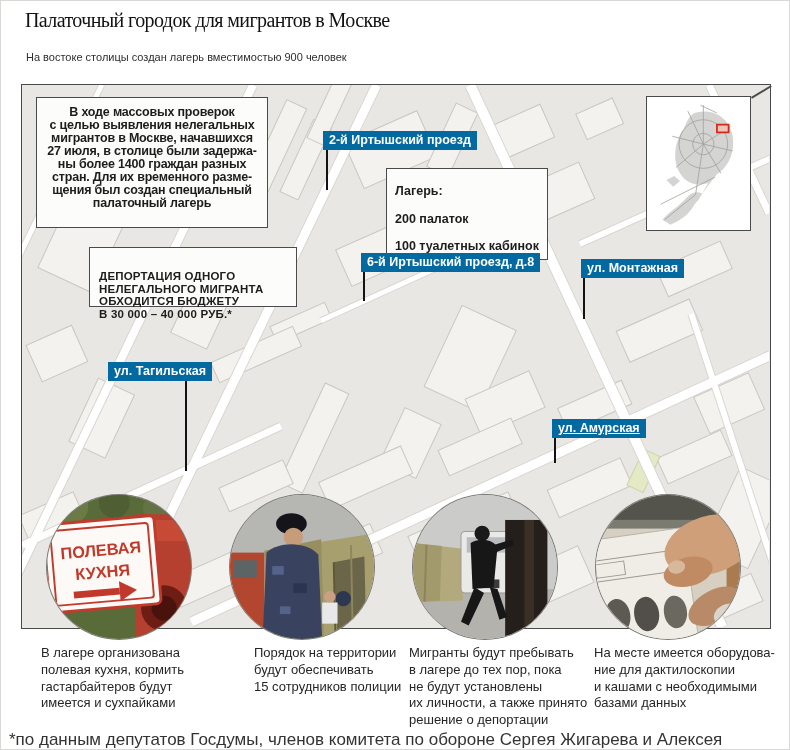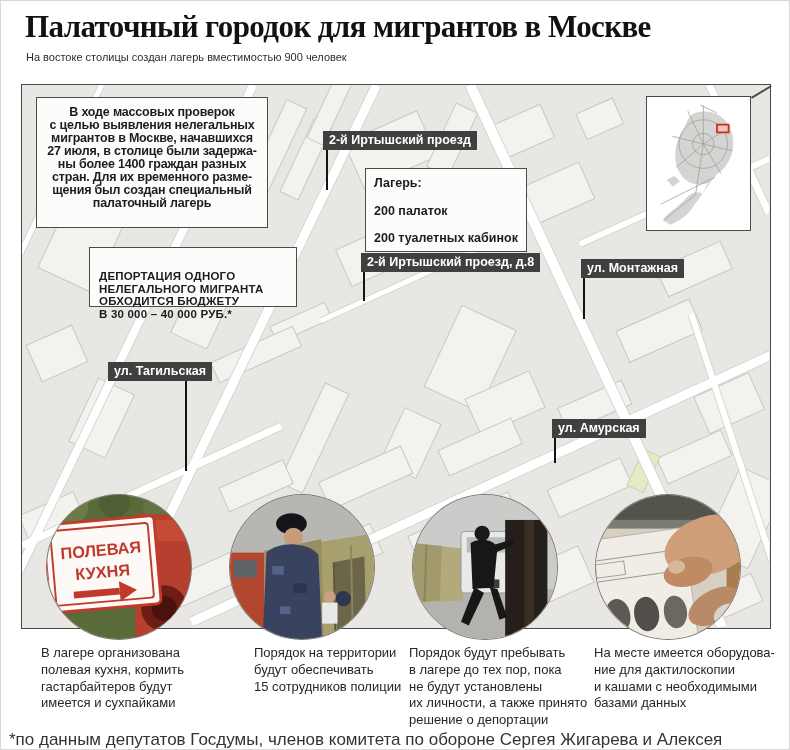--- a/index.html
+++ b/index.html
@@ -4,47 +4,47 @@
 <style>
   html,body{margin:0;padding:0;}
   body{
     width:790px;height:750px;position:relative;background:#ffffff;
     font-family:"Liberation Sans",sans-serif;overflow:hidden;
     box-sizing:border-box;border:1px solid #d8d8d5;
   }
   .abs{position:absolute;}
   
   #title{left:24px;top:8px;width:745px;font-family:"Liberation Serif",serif;
-    font-size:31px;font-weight:bold;color:#121212;letter-spacing:-0.6px;}
+    font-size:20px;font-weight:normal;color:#121212;letter-spacing:-0.6px;}
   #subtitle{left:25px;top:50px;font-size:11px;color:#2e2e2e;}
   
   #map-panel{left:20px;top:83px;width:750px;height:545px;border:1.5px solid #4a4a4a;
     box-sizing:border-box;background:#e9e7e3;}
   #map-panel svg{display:block;}
   
   .info-box{background:#fcfcfb;border:1px solid #4a4a4a;color:#1d1d1d;
     white-space:pre-line;font-weight:bold;}
   #info-box-main{left:35px;top:96px;width:232px;height:131px;box-sizing:border-box;
     padding:8px 9px;font-size:12.5px;line-height:13px;letter-spacing:-0.2px;text-align:center;}
   #info-box-deport{left:40px;top:246px;width:208px;height:60px;box-sizing:border-box;
     padding:22px 9px;font-size:11.5px;line-height:12.6px;letter-spacing:0.2px;margin-left:48px;}
-  #camp-box{left:364px;top:167px;padding:8px 8px 5px;font-size:12.5px;line-height:13.8px;}
-  
-  .street-label{background:#404040;color:#ffffff;font-size:12.5px;font-weight:bold;
+  #camp-box{left:385px;top:167px;padding:16px 8px 5px;font-size:12.5px;line-height:13.8px;}
+  
+  .street-label{background:#0369a1;color:#ffffff;font-size:12.5px;font-weight:bold;
     padding:2px 6px 3px;white-space:nowrap;}
   .leader{width:2px;background:#131313;}
   #lbl-irtyshsky{left:322px;top:130px;}
   #lead-irtyshsky{left:325px;top:147px;height:42px;}
   #lbl-irtyshsky8{left:360px;top:252px;}
   #lead-irtyshsky8{left:362px;top:271px;height:29px;}
   #lbl-montazhnaya{left:580px;top:258px;}
   #lead-montazhnaya{left:582px;top:277px;height:41px;}
   #lbl-tagilskaya{left:107px;top:361px;}
   #lead-tagilskaya{left:184px;top:378px;height:92px;}
-  #lbl-amurskaya{left:551px;top:418px;}
+  #lbl-amurskaya{left:551px;top:418px;text-decoration:underline;}
   #lead-amurskaya{left:553px;top:437px;height:25px;}
   
   #minimap{left:645px;top:95px;width:105px;height:135px;background:#ffffff;
     border:1.5px solid #4a4a4a;box-sizing:border-box;}
   #minimap-fold{left:750px;top:96px;width:23px;border-top:2px solid #4a4a4a;
     transform:rotate(-31deg);transform-origin:top left;}
   
   .photo-circle{width:146px;height:146px;border-radius:50%;overflow:hidden;
     border:1px solid rgba(20,20,20,0.45);box-sizing:border-box;top:493px;background:#cfcfcb;}
   #photo-1{left:45px;} #photo-2{left:228px;} #photo-3{left:411px;} #photo-4{left:594px;}
@@ -144,26 +144,26 @@
 ны более 1400 граждан разных
 стран. Для их временного разме-
 щения был создан специальный
 палаточный лагерь</div>
 <div class="abs info-box" id="info-box-deport">ДЕПОРТАЦИЯ ОДНОГО
 НЕЛЕГАЛЬНОГО МИГРАНТА
 ОБХОДИТСЯ БЮДЖЕТУ
 В 30 000 – 40 000 РУБ.*</div>
 <div class="abs info-box" id="camp-box"><span>Лагерь:</span><br>
 <span>200 палаток</span><br>
-<span>200 туалетных кабинок</span></div>
+<span>100 туалетных кабинок</span></div>
 
 <div class="abs leader" id="lead-irtyshsky"></div>
 <div class="abs street-label" id="lbl-irtyshsky">2-й Иртышский проезд</div>
 <div class="abs leader" id="lead-irtyshsky8"></div>
-<div class="abs street-label" id="lbl-irtyshsky8">2-й Иртышский проезд, д.8</div>
+<div class="abs street-label" id="lbl-irtyshsky8">6-й Иртышский проезд, д.8</div>
 <div class="abs leader" id="lead-montazhnaya"></div>
 <div class="abs street-label" id="lbl-montazhnaya">ул. Монтажная</div>
 <div class="abs leader" id="lead-tagilskaya"></div>
 <div class="abs street-label" id="lbl-tagilskaya">ул. Тагильская</div>
 <div class="abs leader" id="lead-amurskaya"></div>
 <div class="abs street-label" id="lbl-amurskaya">ул. Амурская</div>
 
 <div class="abs" id="minimap-fold"></div>
 <div class="abs" id="minimap">
   <svg width="102" height="132" viewBox="0 0 105 135">
@@ -284,21 +284,21 @@
   </svg>
 </div>
 
 <div class="abs caption" id="caption-1">В лагере организована
 полевая кухня, кормить
 гастарбайтеров будут
 имеется и сухпайками</div>
 <div class="abs caption" id="caption-2">Порядок на территории
 будут обеспечивать
 15 сотрудников полиции</div>
-<div class="abs caption" id="caption-3">Порядок будут пребывать
+<div class="abs caption" id="caption-3">Мигранты будут пребывать
 в лагере до тех пор, пока
 не будут установлены
 их личности, а также принято
 решение о депортации</div>
 <div class="abs caption" id="caption-4">На месте имеется оборудова-
 ние для дактилоскопии
 и кашами с необходимыми
 базами данных</div>
 
 <div class="abs" id="footnote">*по данным депутатов Госдумы, членов комитета по обороне Сергея Жигарева и Алексея Журавлева</div>

